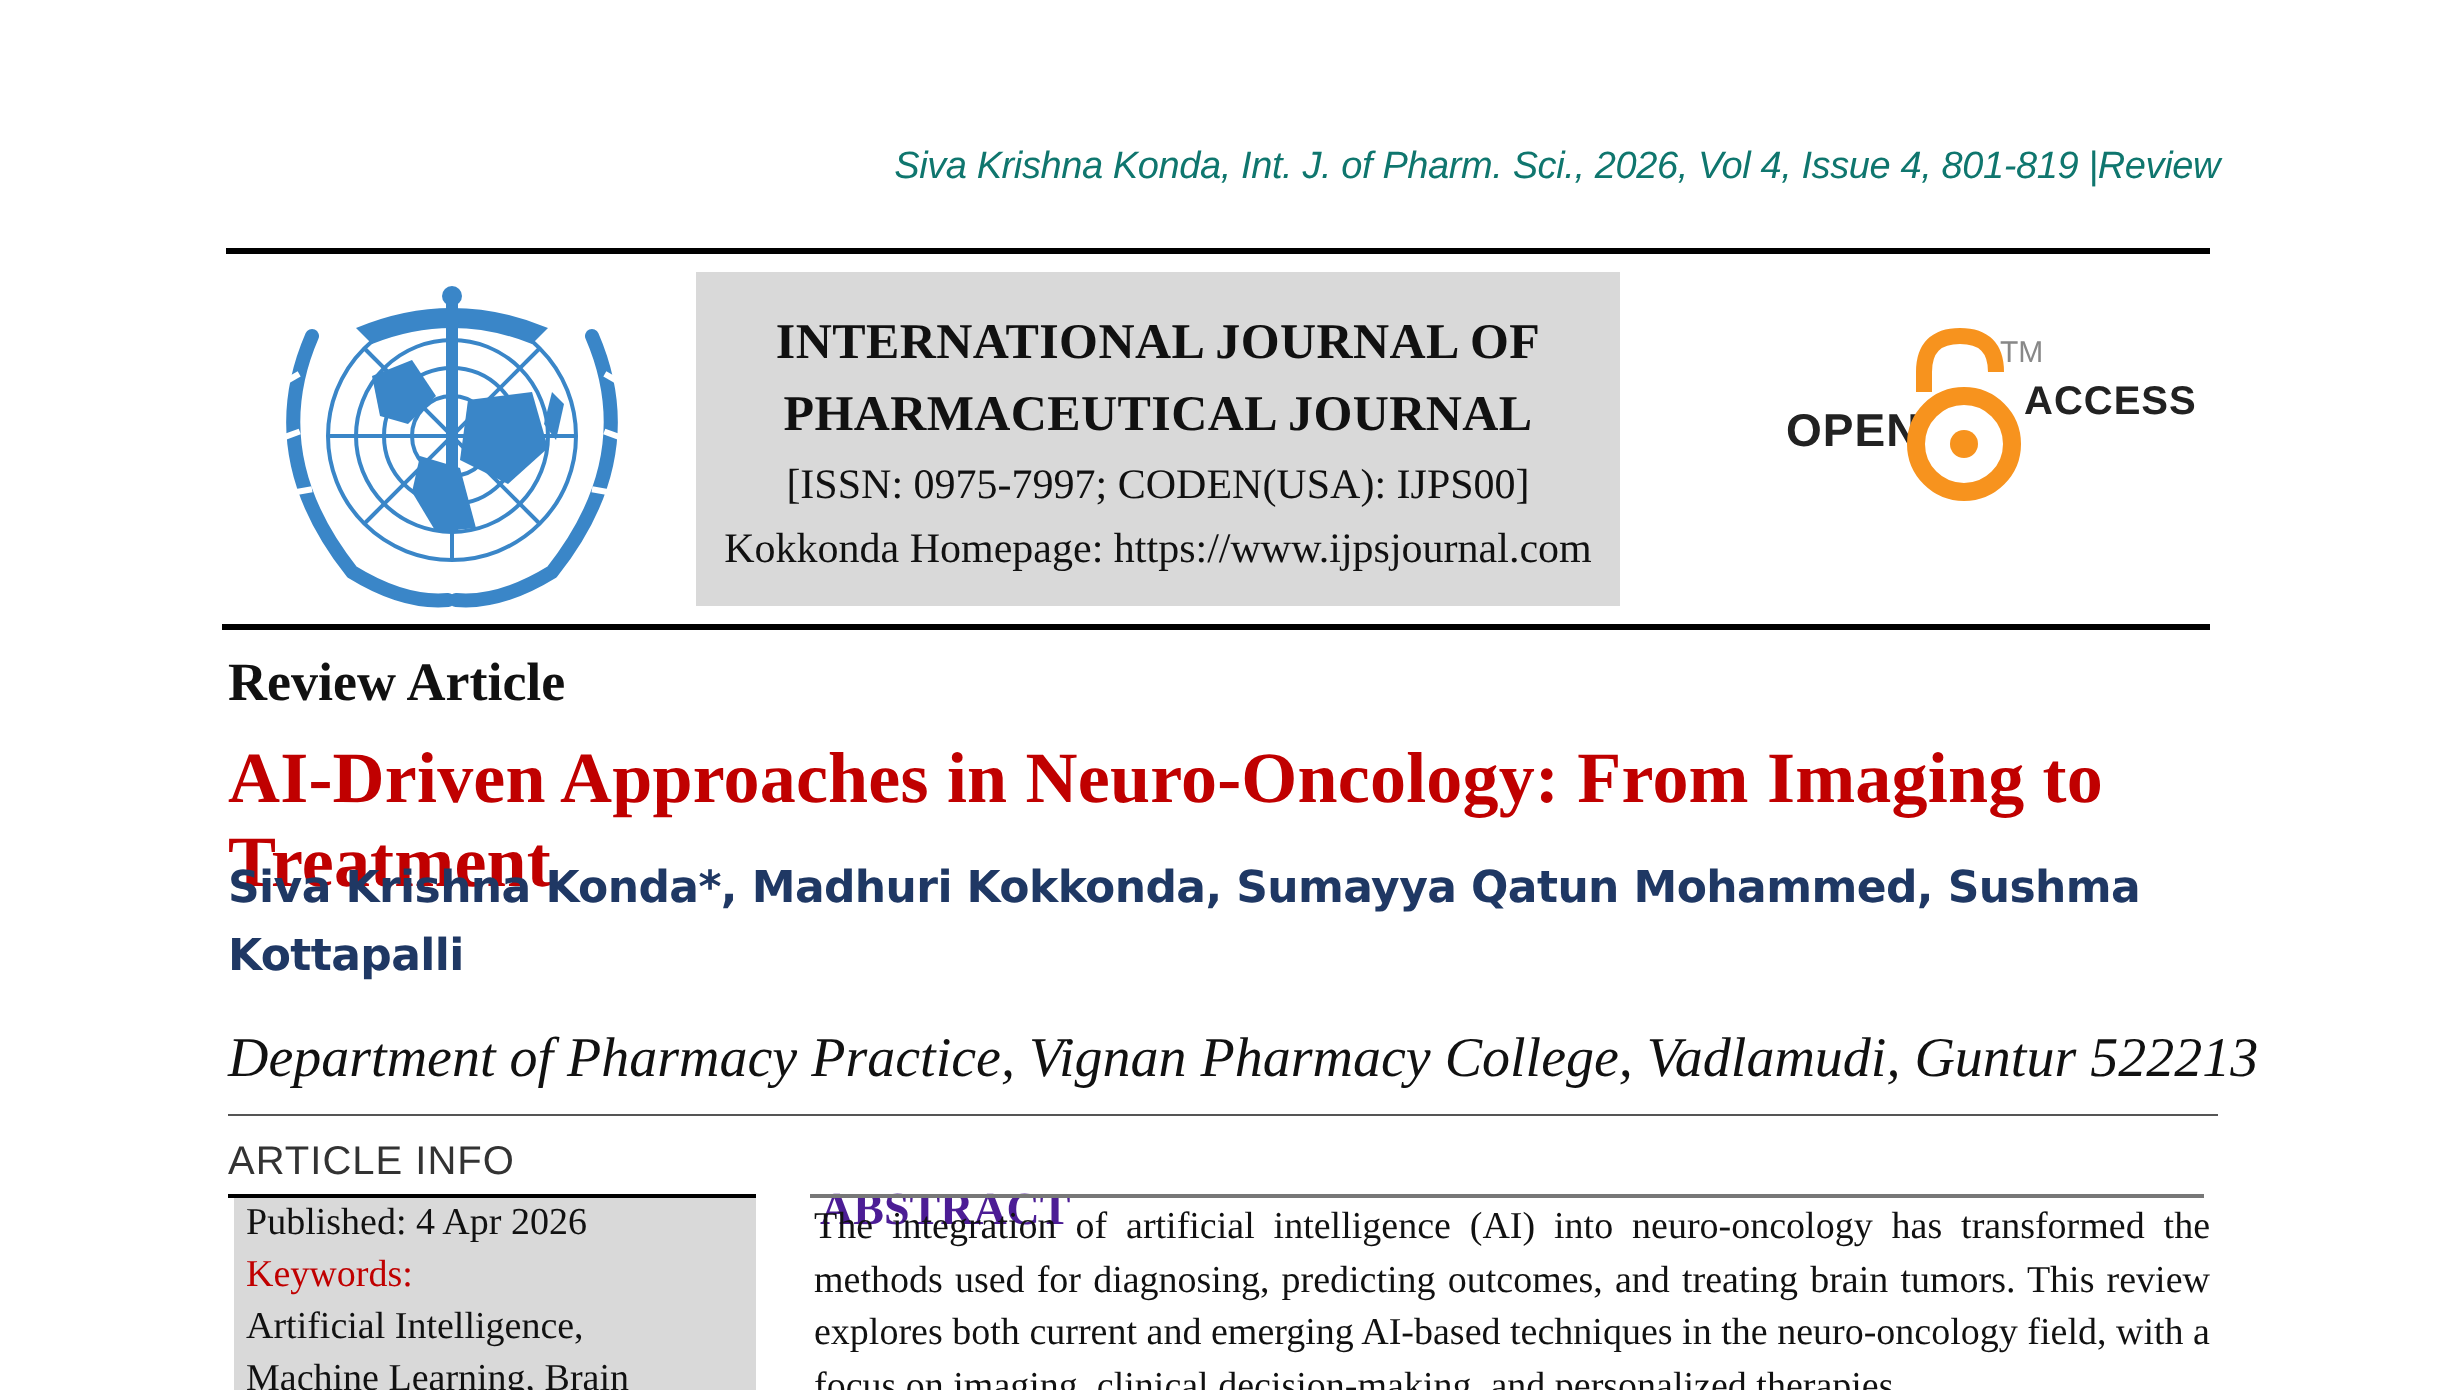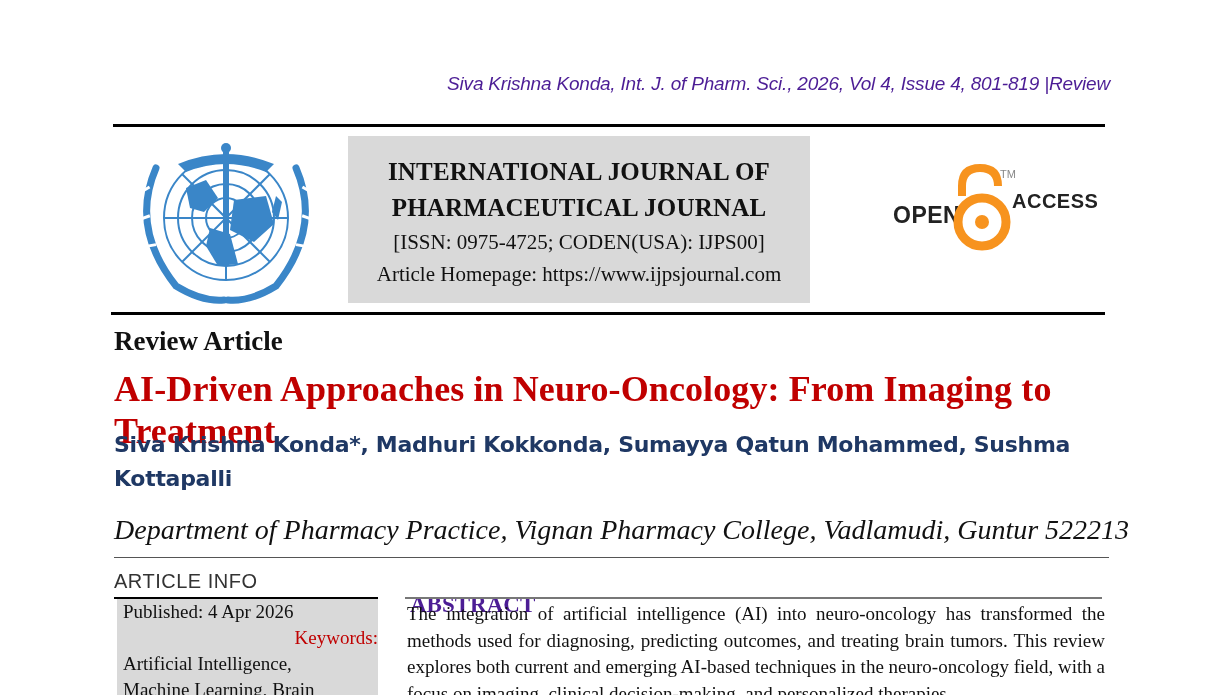--- a/index.html
+++ b/index.html
@@ -1,36 +1,36 @@
 <!DOCTYPE html>
 <html><head>
 <meta charset="utf-8">
 <style>
   html, body { margin: 0; padding: 0; background: #ffffff; }
   body { width: 1220px; height: 695px; position: relative; overflow: hidden; font-family: "Liberation Serif", serif; color: #111; }
-  .citation { position: absolute; left: 0; top: 73px; width: 1110px; text-align: right; font-family: "Liberation Sans", sans-serif; font-style: italic; font-size: 19px; color: #4c1d95; letter-spacing: -0.2px; }
+  .citation { position: absolute; left: 0; top: 73px; width: 1110px; text-align: right; font-family: "Liberation Sans", sans-serif; font-style: italic; font-size: 19px; color: #0f766e; letter-spacing: -0.2px; }
   .rule-top { position: absolute; left: 113px; top: 124px; width: 992px; height: 3px; background: #000; }
   .rule-mid { position: absolute; left: 111px; top: 312px; width: 994px; height: 3px; background: #000; }
   .logo-left { position: absolute; left: 126px; top: 138px; width: 200px; height: 168px; }
   .banner { position: absolute; left: 348px; top: 136px; width: 462px; height: 167px; background: #d9d9d9; text-align: center; }
   .banner .t1 { font-weight: bold; font-size: 25px; margin-top: 18px; line-height: 36px; letter-spacing: 0.2px; }
   .banner .t2 { font-size: 21px; line-height: 32px; }
   .oa { position: absolute; left: 878px; top: 162px; width: 232px; height: 95px; }
   .oa .open { position: absolute; left: 3px; top: 40px; font-family: "Liberation Sans", sans-serif; font-weight: bold; font-size: 23px; color: #222; letter-spacing: 0.5px; margin-left: 12px; }
   .oa .access { position: absolute; left: 134px; top: 28px; font-family: "Liberation Sans", sans-serif; font-weight: bold; font-size: 20px; color: #222; letter-spacing: 0.5px; }
-  .oa .tm { position: absolute; left: 122px; top: 6px; font-family: "Liberation Sans", sans-serif; font-size: 11px; color: #888; }
+  .oa .tm { position: absolute; left: 122px; top: 6px; font-family: "Liberation Sans", sans-serif; font-size: 15px; color: #888; }
   .article-type { position: absolute; left: 114px; top: 326px; font-weight: bold; font-size: 27px; }
   .title { position: absolute; left: 114px; top: 368px; font-weight: bold; font-size: 36px; color: #c00000; letter-spacing: 0.1px; }
   .authors { position: absolute; left: 114px; top: 428px; width: 1000px; font-family: "DejaVu Sans", sans-serif; font-weight: bold; font-size: 22px; color: #1f3864; line-height: 34px; letter-spacing: -0.3px; }
   .affiliation { position: absolute; left: 114px; top: 514px; font-style: italic; font-size: 28px; color: #111; }
   .rule-thin { position: absolute; left: 114px; top: 557px; width: 995px; height: 1px; background: #555; }
   .ai-head { position: absolute; left: 114px; top: 570px; font-family: "Liberation Sans", sans-serif; font-size: 20px; color: #333; letter-spacing: 0.5px; }
   .ai-rule { position: absolute; left: 114px; top: 597px; width: 264px; height: 2px; background: #000; }
   .ai-box { position: absolute; left: 117px; top: 599px; width: 261px; height: 100px; background: #d9d9d9; padding-left: 6px; font-size: 19px; line-height: 26px; box-sizing: border-box; }
-  .ai-box .kw { color: #c00000; text-align: right; }
+  .ai-box .kw { color: #c00000; }
   .abs-head { position: absolute; left: 410px; top: 568px; font-weight: bold; font-size: 23px; color: #4c1d95; margin-top: 24px; }
   .abs-rule { position: absolute; left: 405px; top: 597px; width: 697px; height: 2px; background: #777; }
   .abs-body { position: absolute; left: 407px; top: 601px; width: 698px; font-size: 19px; line-height: 26.5px; text-align: justify; }
 </style>
 </head>
 <body>
 
 <div class="citation">Siva Krishna Konda, Int. J. of Pharm. Sci., 2026, Vol 4, Issue 4, 801-819 |Review</div>
 <div class="rule-top"></div>
 
@@ -66,22 +66,22 @@
       <rect x="176" y="50" width="10" height="3" transform="rotate(30 181 51)"></rect>
       <rect x="176" y="78" width="10" height="3" transform="rotate(20 181 79)"></rect>
       <rect x="170" y="106" width="10" height="3" transform="rotate(10 175 107)"></rect>
     </g>
   </svg>
 </div>
 
 <div class="banner">
   <div class="t1">INTERNATIONAL JOURNAL OF</div>
   <div class="t1" style="margin-top:0">PHARMACEUTICAL JOURNAL</div>
-  <div class="t2">[ISSN: 0975-4725; CODEN(USA): IJPS00]</div>
-  <div class="t2">Article Homepage: https://www.ijpsjournal.com</div>
+  <div class="t2">[ISSN: 0975-7997; CODEN(USA): IJPS00]</div>
+  <div class="t2">Kokkonda Homepage: https://www.ijpsjournal.com</div>
 </div>
 
 <div class="oa">
   <span class="open">OPEN</span>
   <svg style="position:absolute;left:74px;top:2px" width="60" height="90" viewBox="0 0 60 90">
     <path d="M10 32 L10 22 Q10 4 28 4 Q46 4 46 22" fill="none" stroke="#f7931e" stroke-width="8"></path>
     <circle cx="30" cy="58" r="24" fill="none" stroke="#f7931e" stroke-width="9"></circle>
     <circle cx="30" cy="58" r="7" fill="#f7931e"></circle>
   </svg>
   <span class="tm">TM</span>

